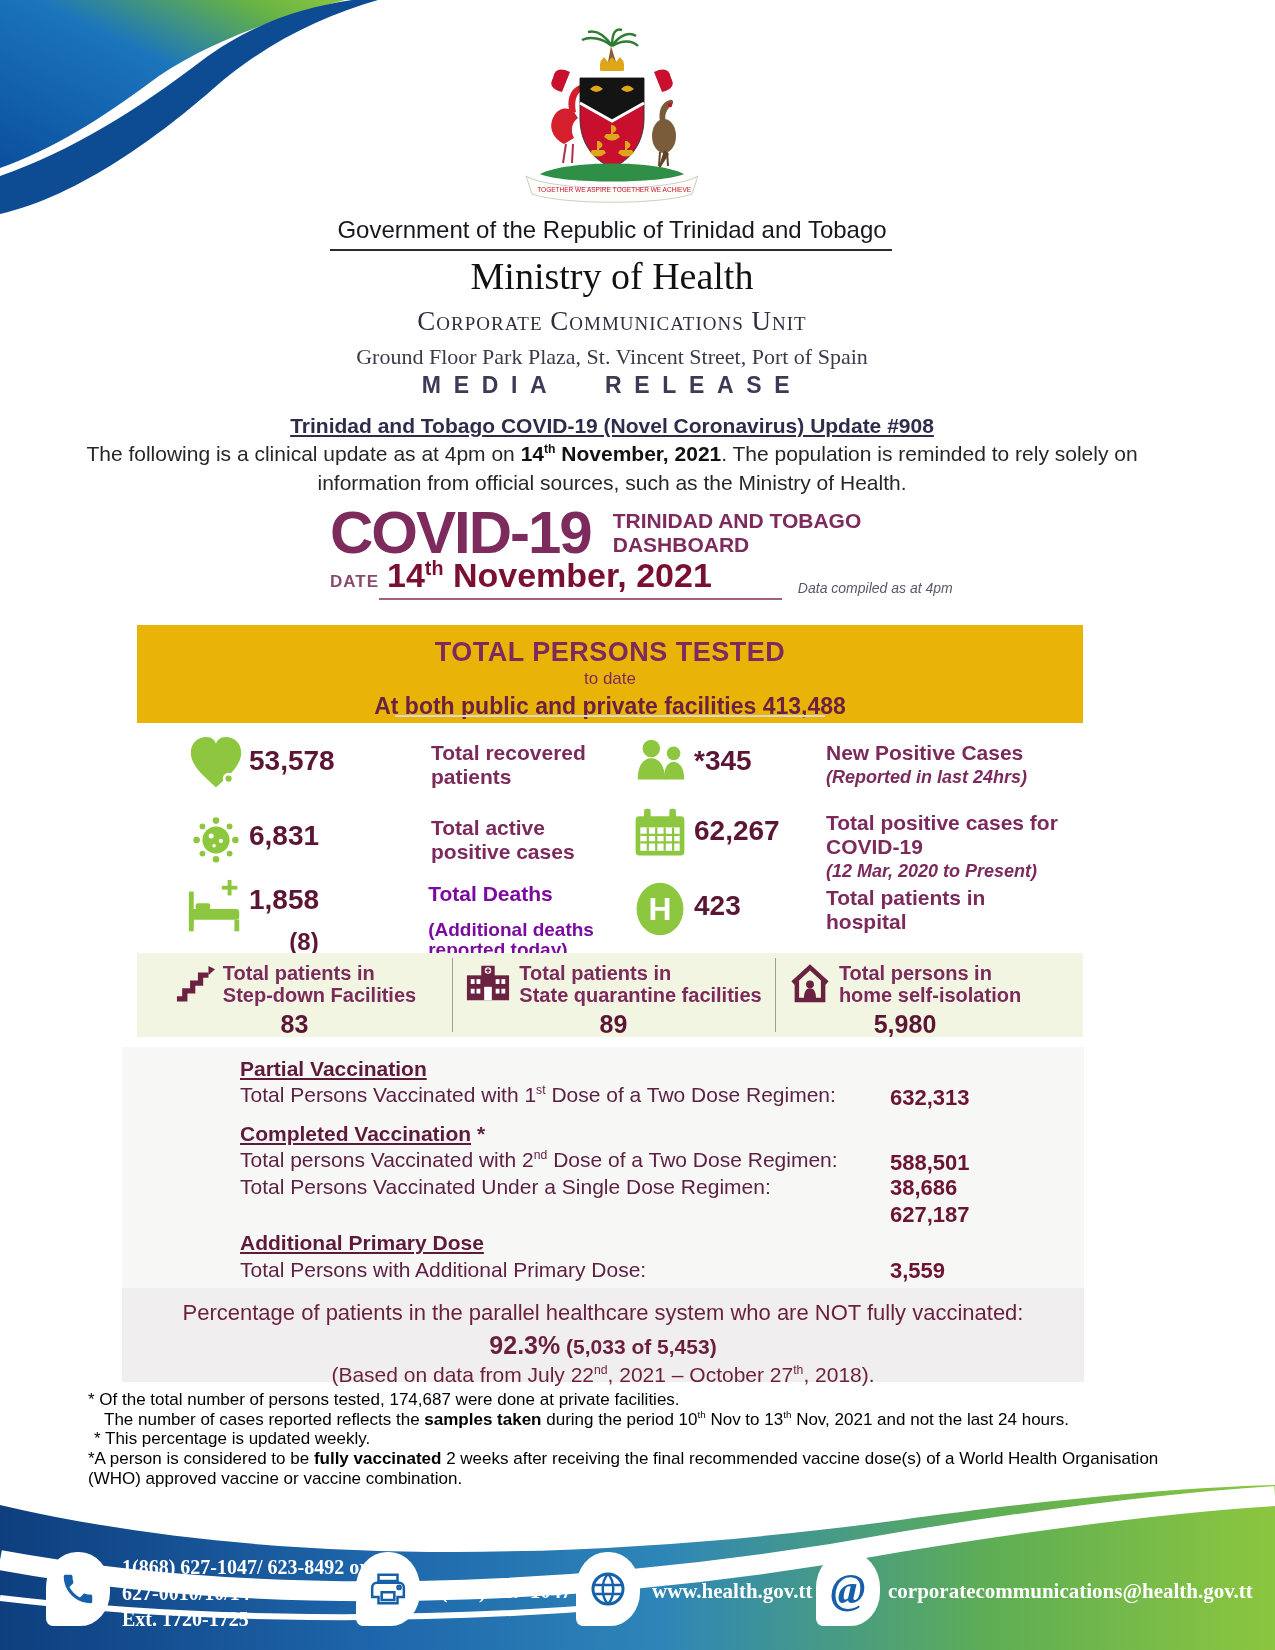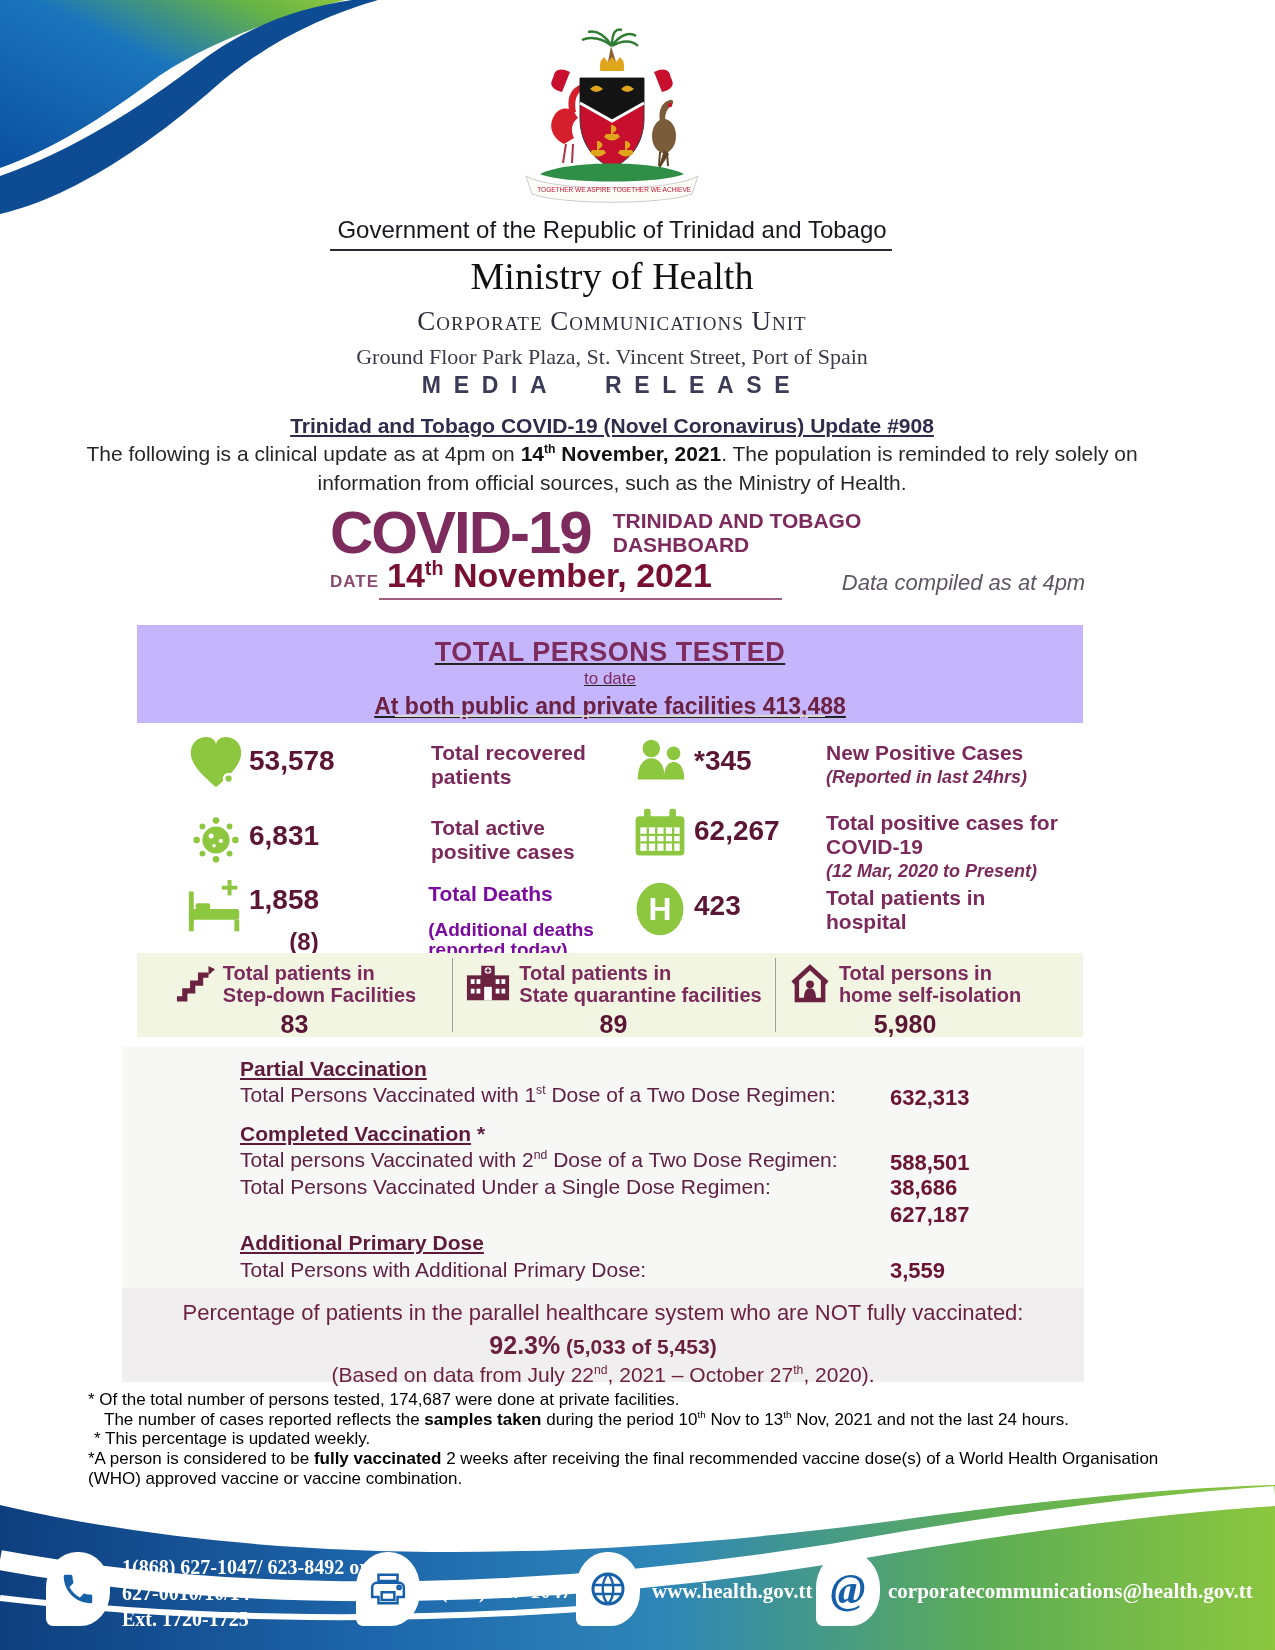--- a/index.html
+++ b/index.html
@@ -21,24 +21,24 @@
   .intro b{color:#111;}
 
   
   .covid-row{position:absolute;left:330px;top:498px;display:flex;align-items:center;}
   .covid-logo{font-size:60px;font-weight:800;letter-spacing:-2px;color:#7d2a5c;}
   .covid-tag{margin-left:22px;font-size:21px;line-height:1.1;font-weight:800;color:#7d2a5c;}
   .date-row{position:absolute;left:330px;top:556px;display:flex;align-items:flex-end;}
   .date-label{font-size:17px;font-weight:bold;color:#8a4a6e;letter-spacing:1px;margin-bottom:8px;}
   .date-value{font-size:34px;font-weight:800;color:#7a1031;border-bottom:2px solid #a06080;
               padding:0 70px 3px 8px;}
-  .compiled{font-style:italic;font-size:22px;color:#5e5566;margin:0 0 4px 60px;}
-
-  
-  .tested{position:absolute;left:137px;top:625px;width:946px;height:98px;background:#c4b5fd;text-align:center;text-decoration:underline;}
+  .compiled{font-style:italic;font-size:14px;color:#5e5566;margin:0 0 4px 16px;}
+
+  
+  .tested{position:absolute;left:137px;top:625px;width:946px;height:98px;background:#eab308;text-align:center;}
   .tested-title{margin-top:12px;font-size:27px;font-weight:800;color:#7d2a5c;letter-spacing:.5px;}
   .tested-sub{font-size:17px;color:#7d2a5c;margin-top:1px;}
   .tested-line{font-size:23px;font-weight:bold;color:#6b2140;margin-top:4px;text-align:center;}
   .tested-underline{position:absolute;left:50%;transform:translateX(-50%);bottom:6px;width:430px;height:2px;background:#d8d8cf;}
 
   
   .cell{position:absolute;display:flex;align-items:flex-start;}
   .icon-box{width:64px;flex:none;}
   .num{font-size:28px;font-weight:800;color:#5c1635;padding-top:14px;}
   .num-l{width:182px;flex:none;}
@@ -360,21 +360,21 @@
     <div class="vval" style="top:155px">627,187</div>
 
     <div class="vrow vhead" style="top:184px">Additional Primary Dose</div>
     <div class="vrow" style="top:211px">Total Persons with Additional Primary Dose:</div>
     <div class="vval" style="top:211px">3,559</div>
   </div>
 
   <div class="pct">
     <div class="pct-line1">Percentage of patients in the parallel healthcare system who are NOT fully vaccinated:</div>
     <div class="pct-line2"><span class="pct-big">92.3%</span><span> (5,033 of 5,453)</span></div>
-    <div class="pct-line3"><span>(Based on data from July 22</span><span class="sup">nd</span><span>, 2021 – October 27</span><span class="sup">th</span><span>, 2020).</span></div>
+    <div class="pct-line3"><span>(Based on data from July 22</span><span class="sup">nd</span><span>, 2021 – October 27</span><span class="sup">th</span><span>, 2018).</span></div>
   </div>
 
   <div class="notes">
     <div>* Of the total number of persons tested, 174,687 were done at private facilities.</div>
     <div class="ind"><span>The number of cases reported reflects the </span><b>samples taken</b><span> during the period 10</span><span class="sup">th</span><span> Nov to 13</span><span class="sup">th</span><span> Nov, 2021 and not the last 24 hours.</span></div>
     <div style="padding-left:6px">* This percentage is updated weekly.</div>
     <div><span>*A person is considered to be </span><b>fully vaccinated</b><span> 2 weeks after receiving the final recommended vaccine dose(s) of a World Health Organisation (WHO) approved vaccine or vaccine combination.</span></div>
   </div>
 
   <svg class="footer-svg" width="1275" height="170" viewBox="0 0 1275 170" preserveAspectRatio="none">

